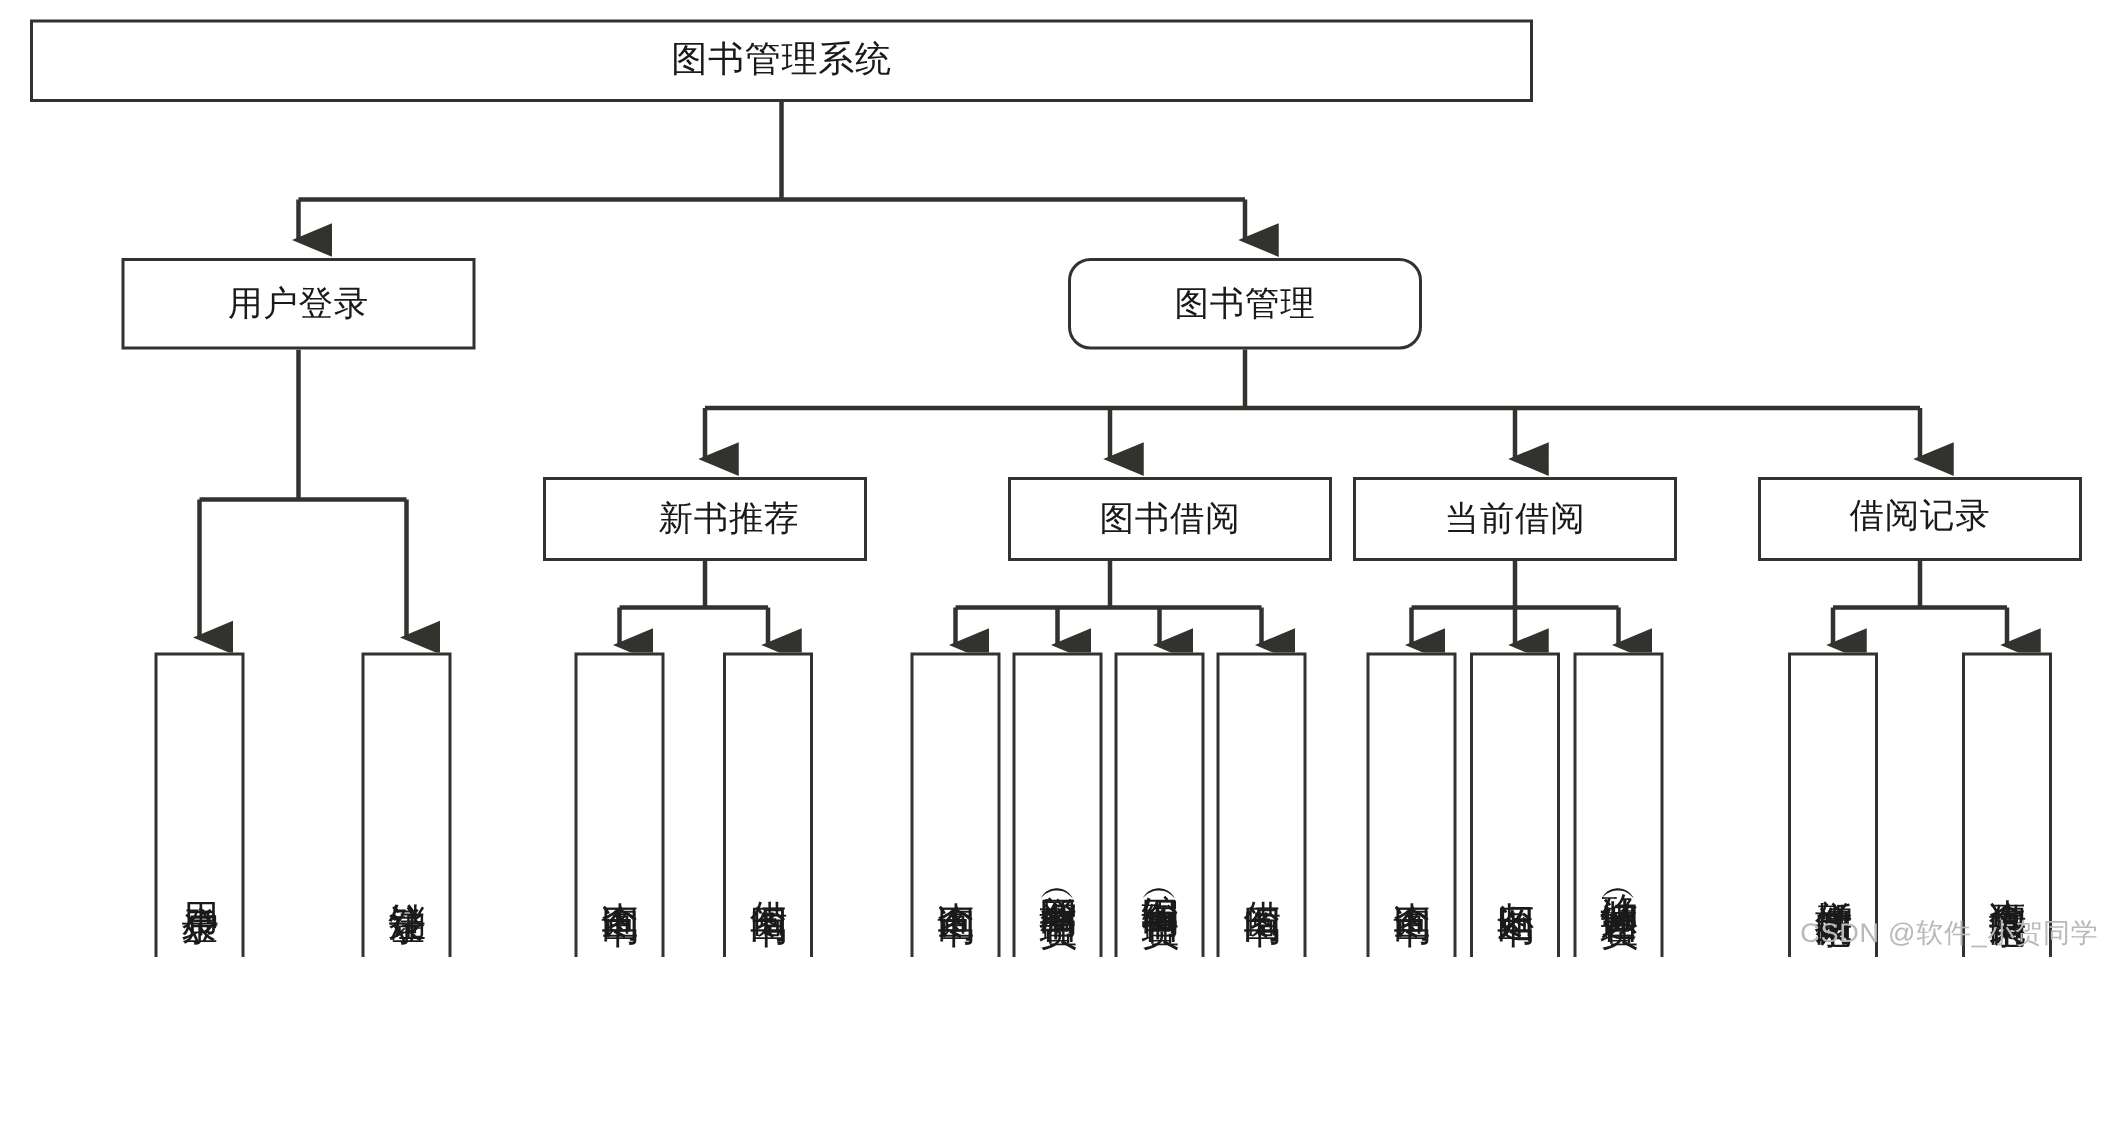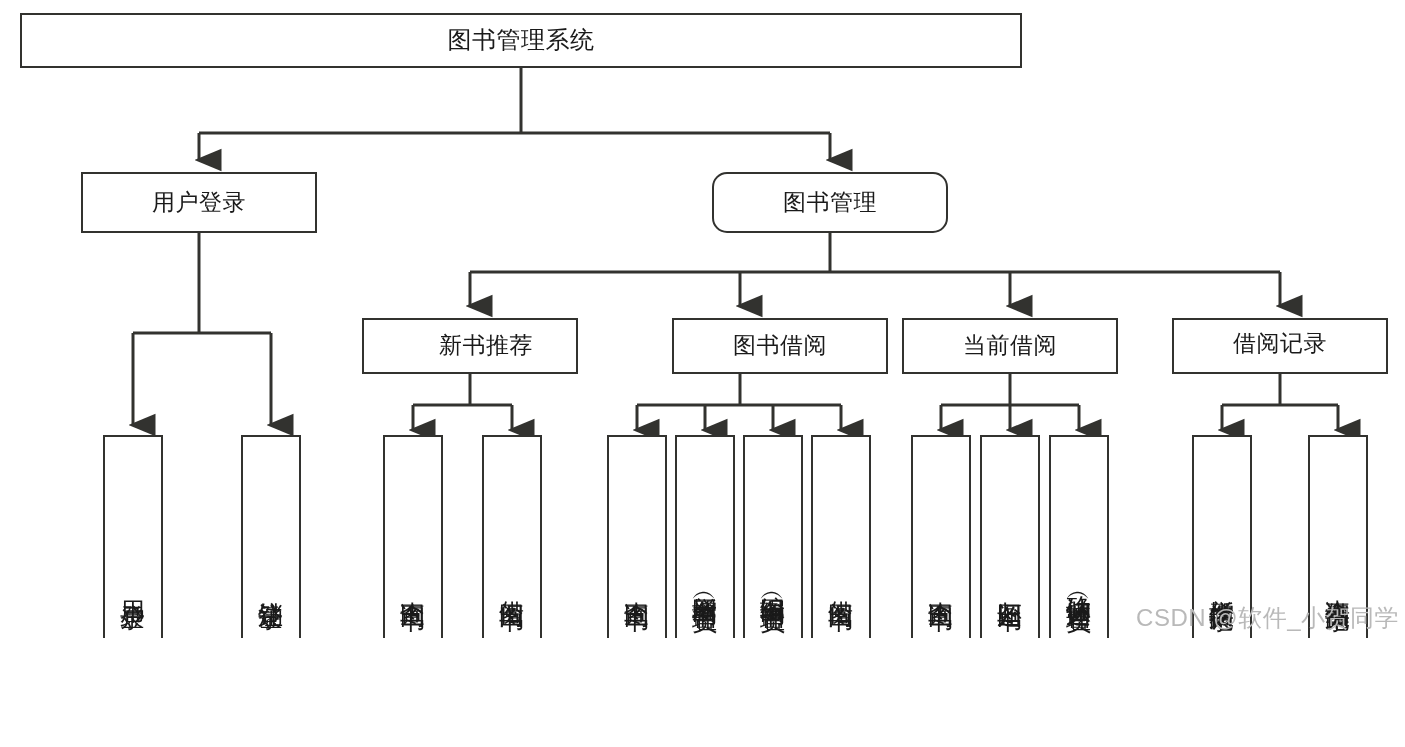--- a/index.html
+++ b/index.html
@@ -62,21 +62,21 @@
     line-height: 1.12;
     letter-spacing: 2px;
     white-space: nowrap;
     height: auto;
     max-height: 100%;
   }
   .watermark {
     position: absolute;
     right: 6px;
     bottom: 4px;
-    font-size: 24px;
+    font-size: 18px;
     color: #b9b9b9;
     letter-spacing: 0.5px;
     white-space: nowrap;
     user-select: none;
   }
 </style>
 </head>
 <body>
 
 <div id="canvas">

